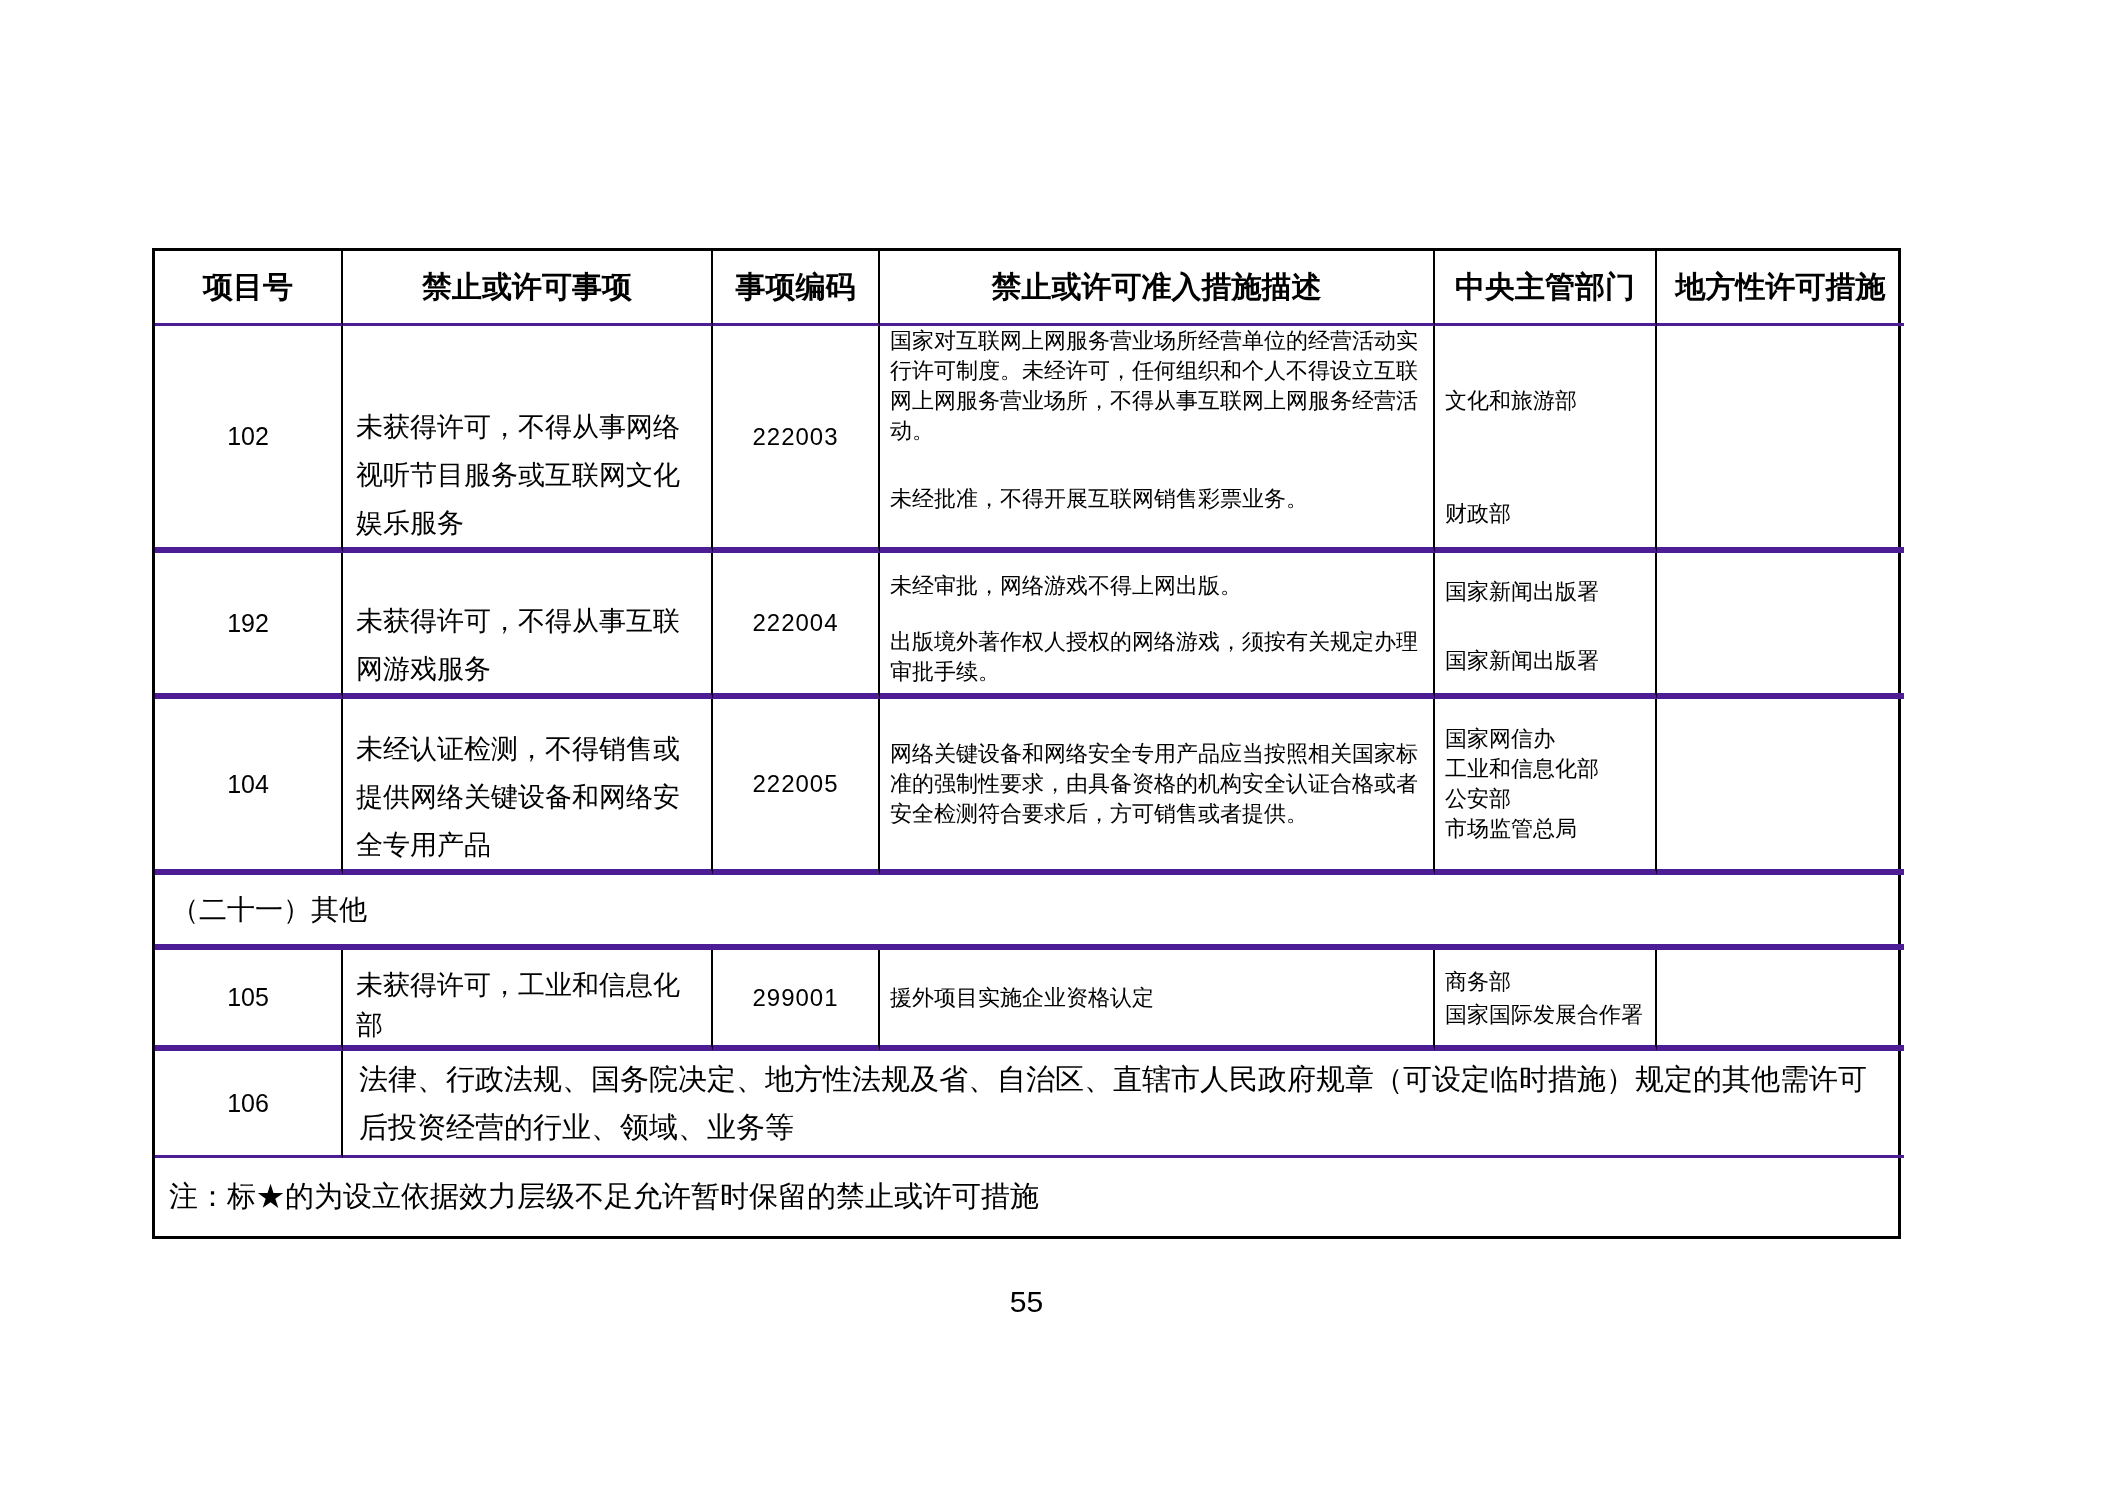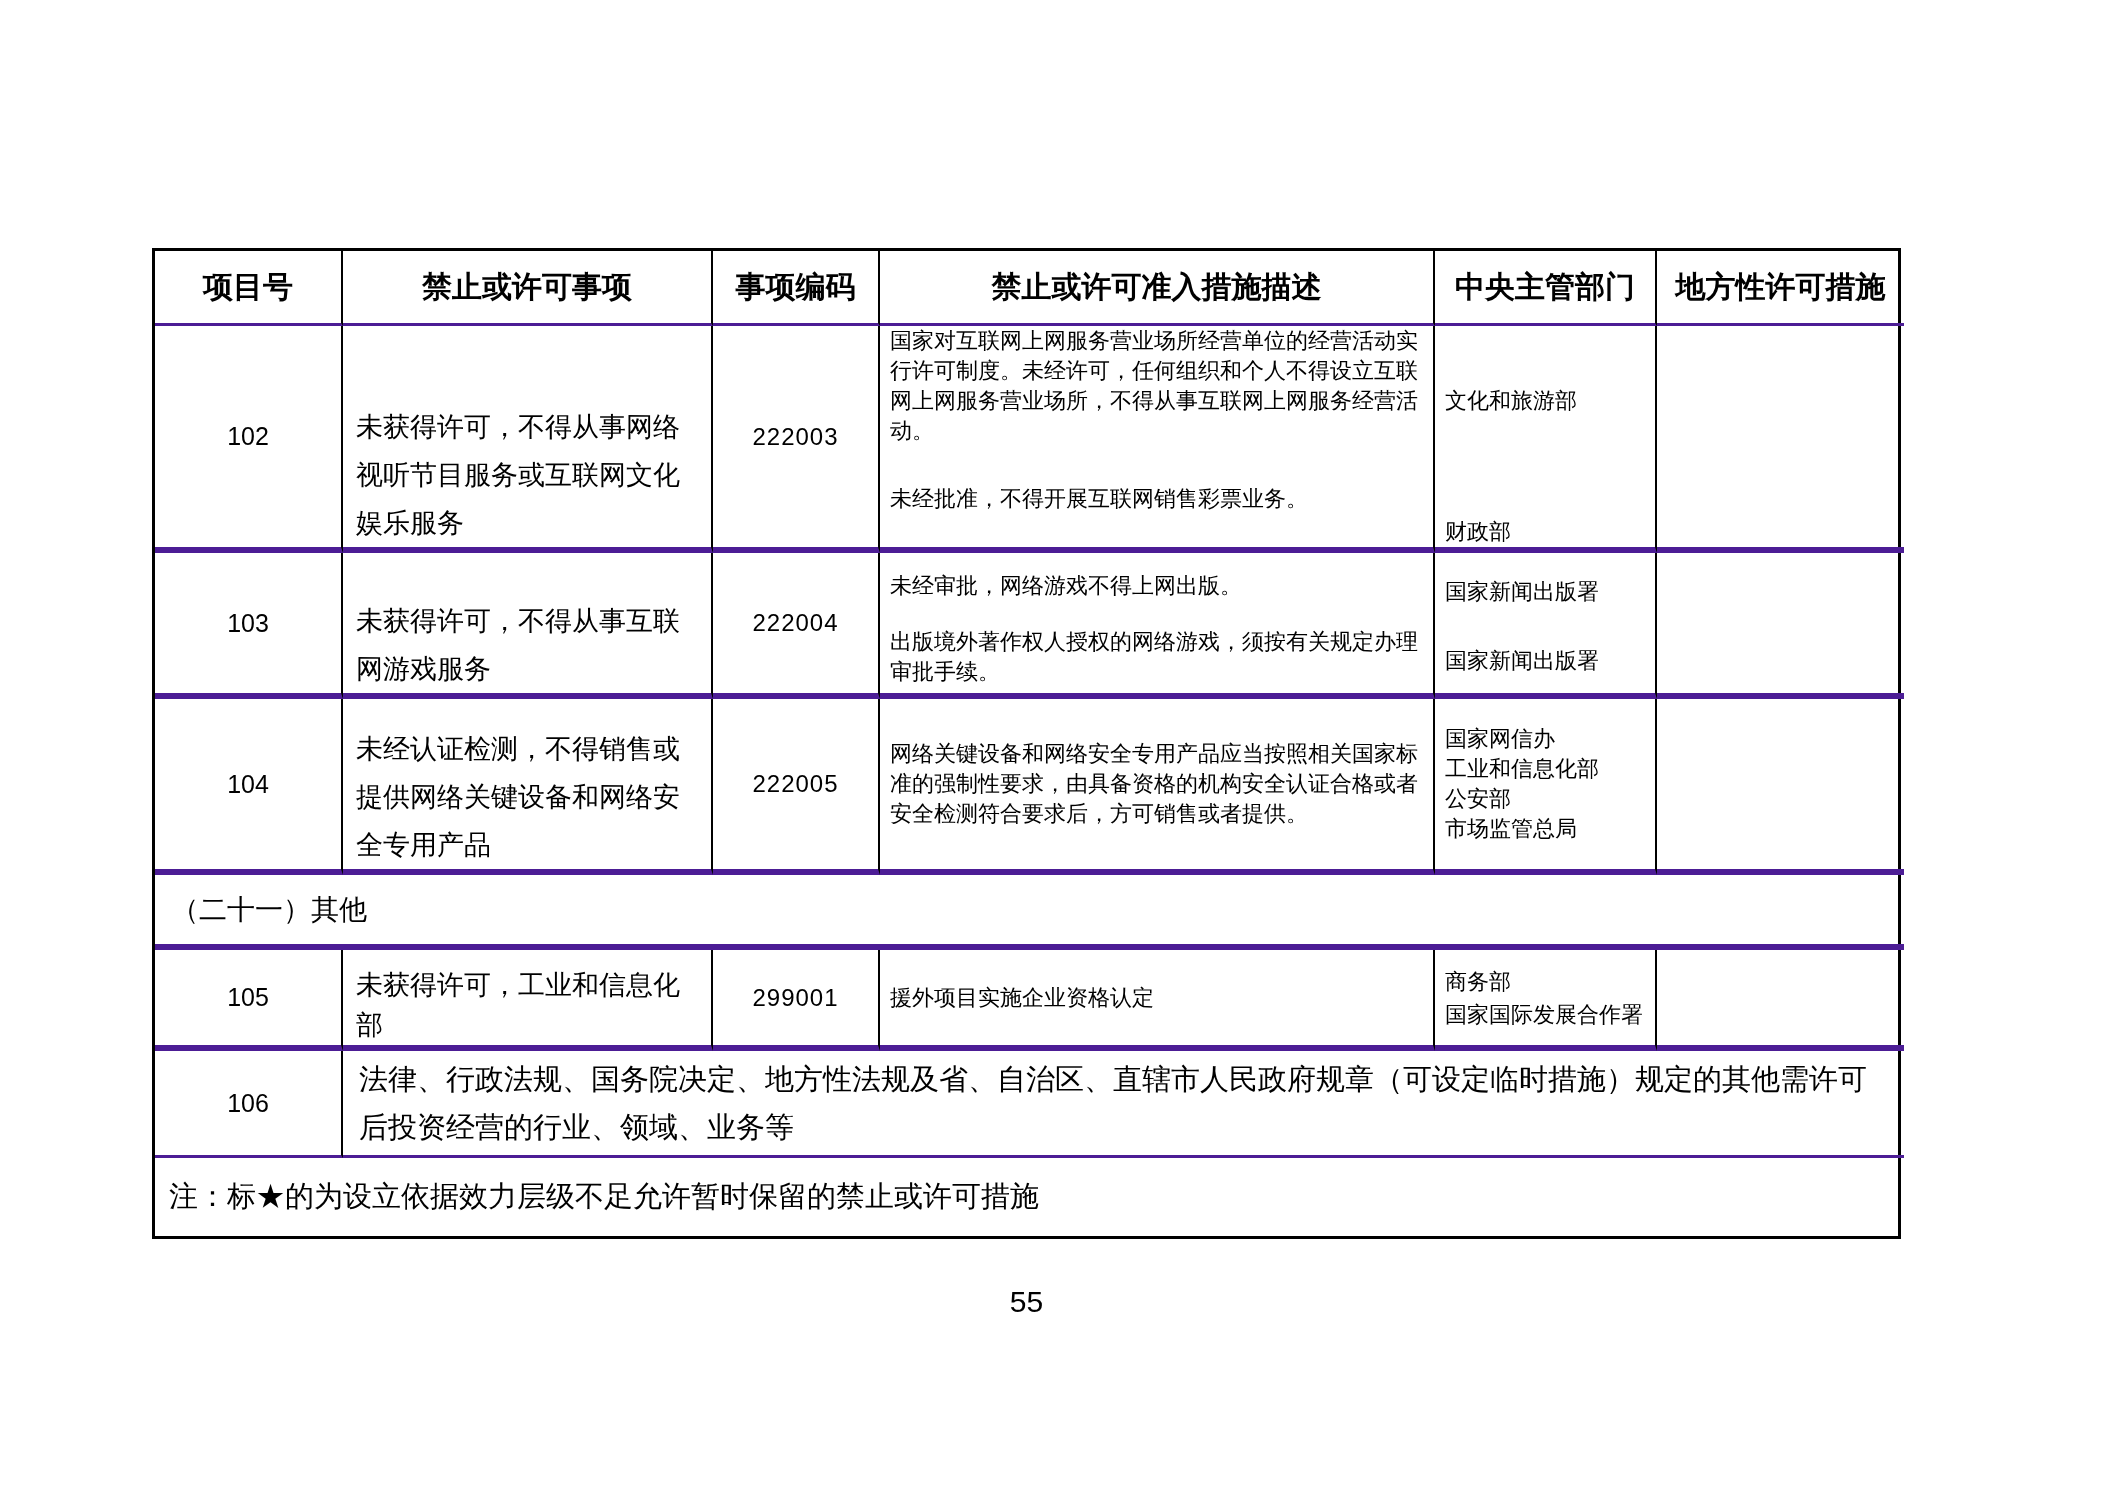--- a/index.html
+++ b/index.html
@@ -72,21 +72,21 @@
   }
   .deptcell {
     padding: 0 10px;
     font-size: 22px;
     line-height: 33px;
   }
   
   .desc-r0 { padding-top: 0; }
   .desc-r0 .para2 { margin-top: 38px; }
   .dept-r0 .d0 { margin-top: 58px; }
-  .dept-r0 .d1 { margin-top: 100px; font-family: Liberation Mono, monospace; }
+  .dept-r0 .d1 { margin-top: 80px; }
   
   .desc-r1 { padding-top: 18px; }
   .desc-r1 .para2 { margin-top: 26px; }
   .dept-r1 .d0 { margin-top: 22px; }
   .dept-r1 .d1 { margin-top: 36px; }
   
   .v-center {
     display: flex;
     flex-direction: column;
     justify-content: center;
@@ -144,21 +144,21 @@
     <div class="c desccell desc-r0">
       <div class="para1">国家对互联网上网服务营业场所经营单位的经营活动实行许可制度。未经许可，任何组织和个人不得设立互联网上网服务营业场所，不得从事互联网上网服务经营活动。</div>
       <div class="para2">未经批准，不得开展互联网销售彩票业务。</div>
     </div>
     <div class="c deptcell dept-r0">
       <div class="d0">文化和旅游部</div>
       <div class="d1">财政部</div>
     </div>
     <div class="c nr"></div>
 
-    <div class="c numcell">103</div>
+    <div class="c numcell">192</div>
     <div class="c mattercell">
         <span>未获得许可，不得从事互联网游戏服务</span>
       </div>
     <div class="c codecell">222004</div>
     <div class="c desccell desc-r1">
       <div class="para1">未经审批，网络游戏不得上网出版。</div>
       <div class="para2">出版境外著作权人授权的网络游戏，须按有关规定办理审批手续。</div>
     </div>
     <div class="c deptcell dept-r1">
       <div class="d0">国家新闻出版署</div>

